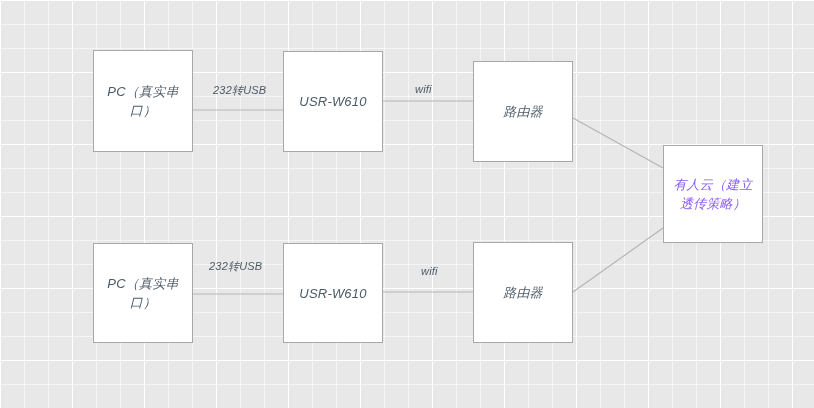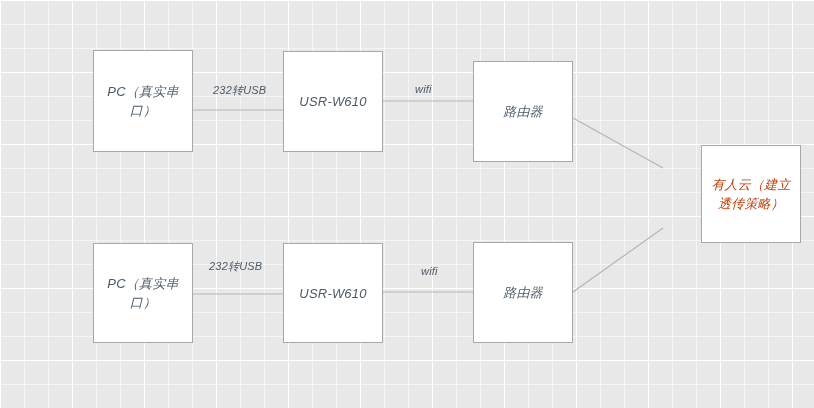--- a/index.html
+++ b/index.html
@@ -86,21 +86,21 @@
   <div id="node-layer">
       <div class="node" style="left: 93px; top: 50px; width: 100px; height: 102px; background: rgb(255, 255, 255); border-color: rgb(168, 168, 168); color: rgb(76, 90, 102);">
         <span>PC（真实串口）</span>
       </div>
       <div class="node" style="left: 283px; top: 51px; width: 100px; height: 101px; background: rgb(255, 255, 255); border-color: rgb(168, 168, 168); color: rgb(76, 90, 102);">
         <span>USR-W610</span>
       </div>
       <div class="node" style="left: 473px; top: 61px; width: 100px; height: 101px; background: rgb(255, 255, 255); border-color: rgb(168, 168, 168); color: rgb(76, 90, 102);">
         <span>路由器</span>
       </div>
-      <div class="node" style="left: 663px; top: 145px; width: 100px; height: 98px; background: rgb(255, 255, 255); border-color: rgb(168, 168, 168); color: #c2410c; margin-left: 38px;">
+      <div class="node" style="left: 663px; top: 145px; width: 100px; height: 98px; background: rgb(255, 255, 255); border-color: rgb(168, 168, 168); color: #8b5cf6;">
         <span>有人云（建立透传策略）</span>
       </div>
       <div class="node" style="left: 93px; top: 243px; width: 100px; height: 100px; background: rgb(255, 255, 255); border-color: rgb(168, 168, 168); color: rgb(76, 90, 102);">
         <span>PC（真实串口）</span>
       </div>
       <div class="node" style="left: 283px; top: 243px; width: 100px; height: 100px; background: rgb(255, 255, 255); border-color: rgb(168, 168, 168); color: rgb(76, 90, 102);">
         <span>USR-W610</span>
       </div>
       <div class="node" style="left: 473px; top: 242px; width: 100px; height: 101px; background: rgb(255, 255, 255); border-color: rgb(168, 168, 168); color: rgb(76, 90, 102);">
         <span>路由器</span>

